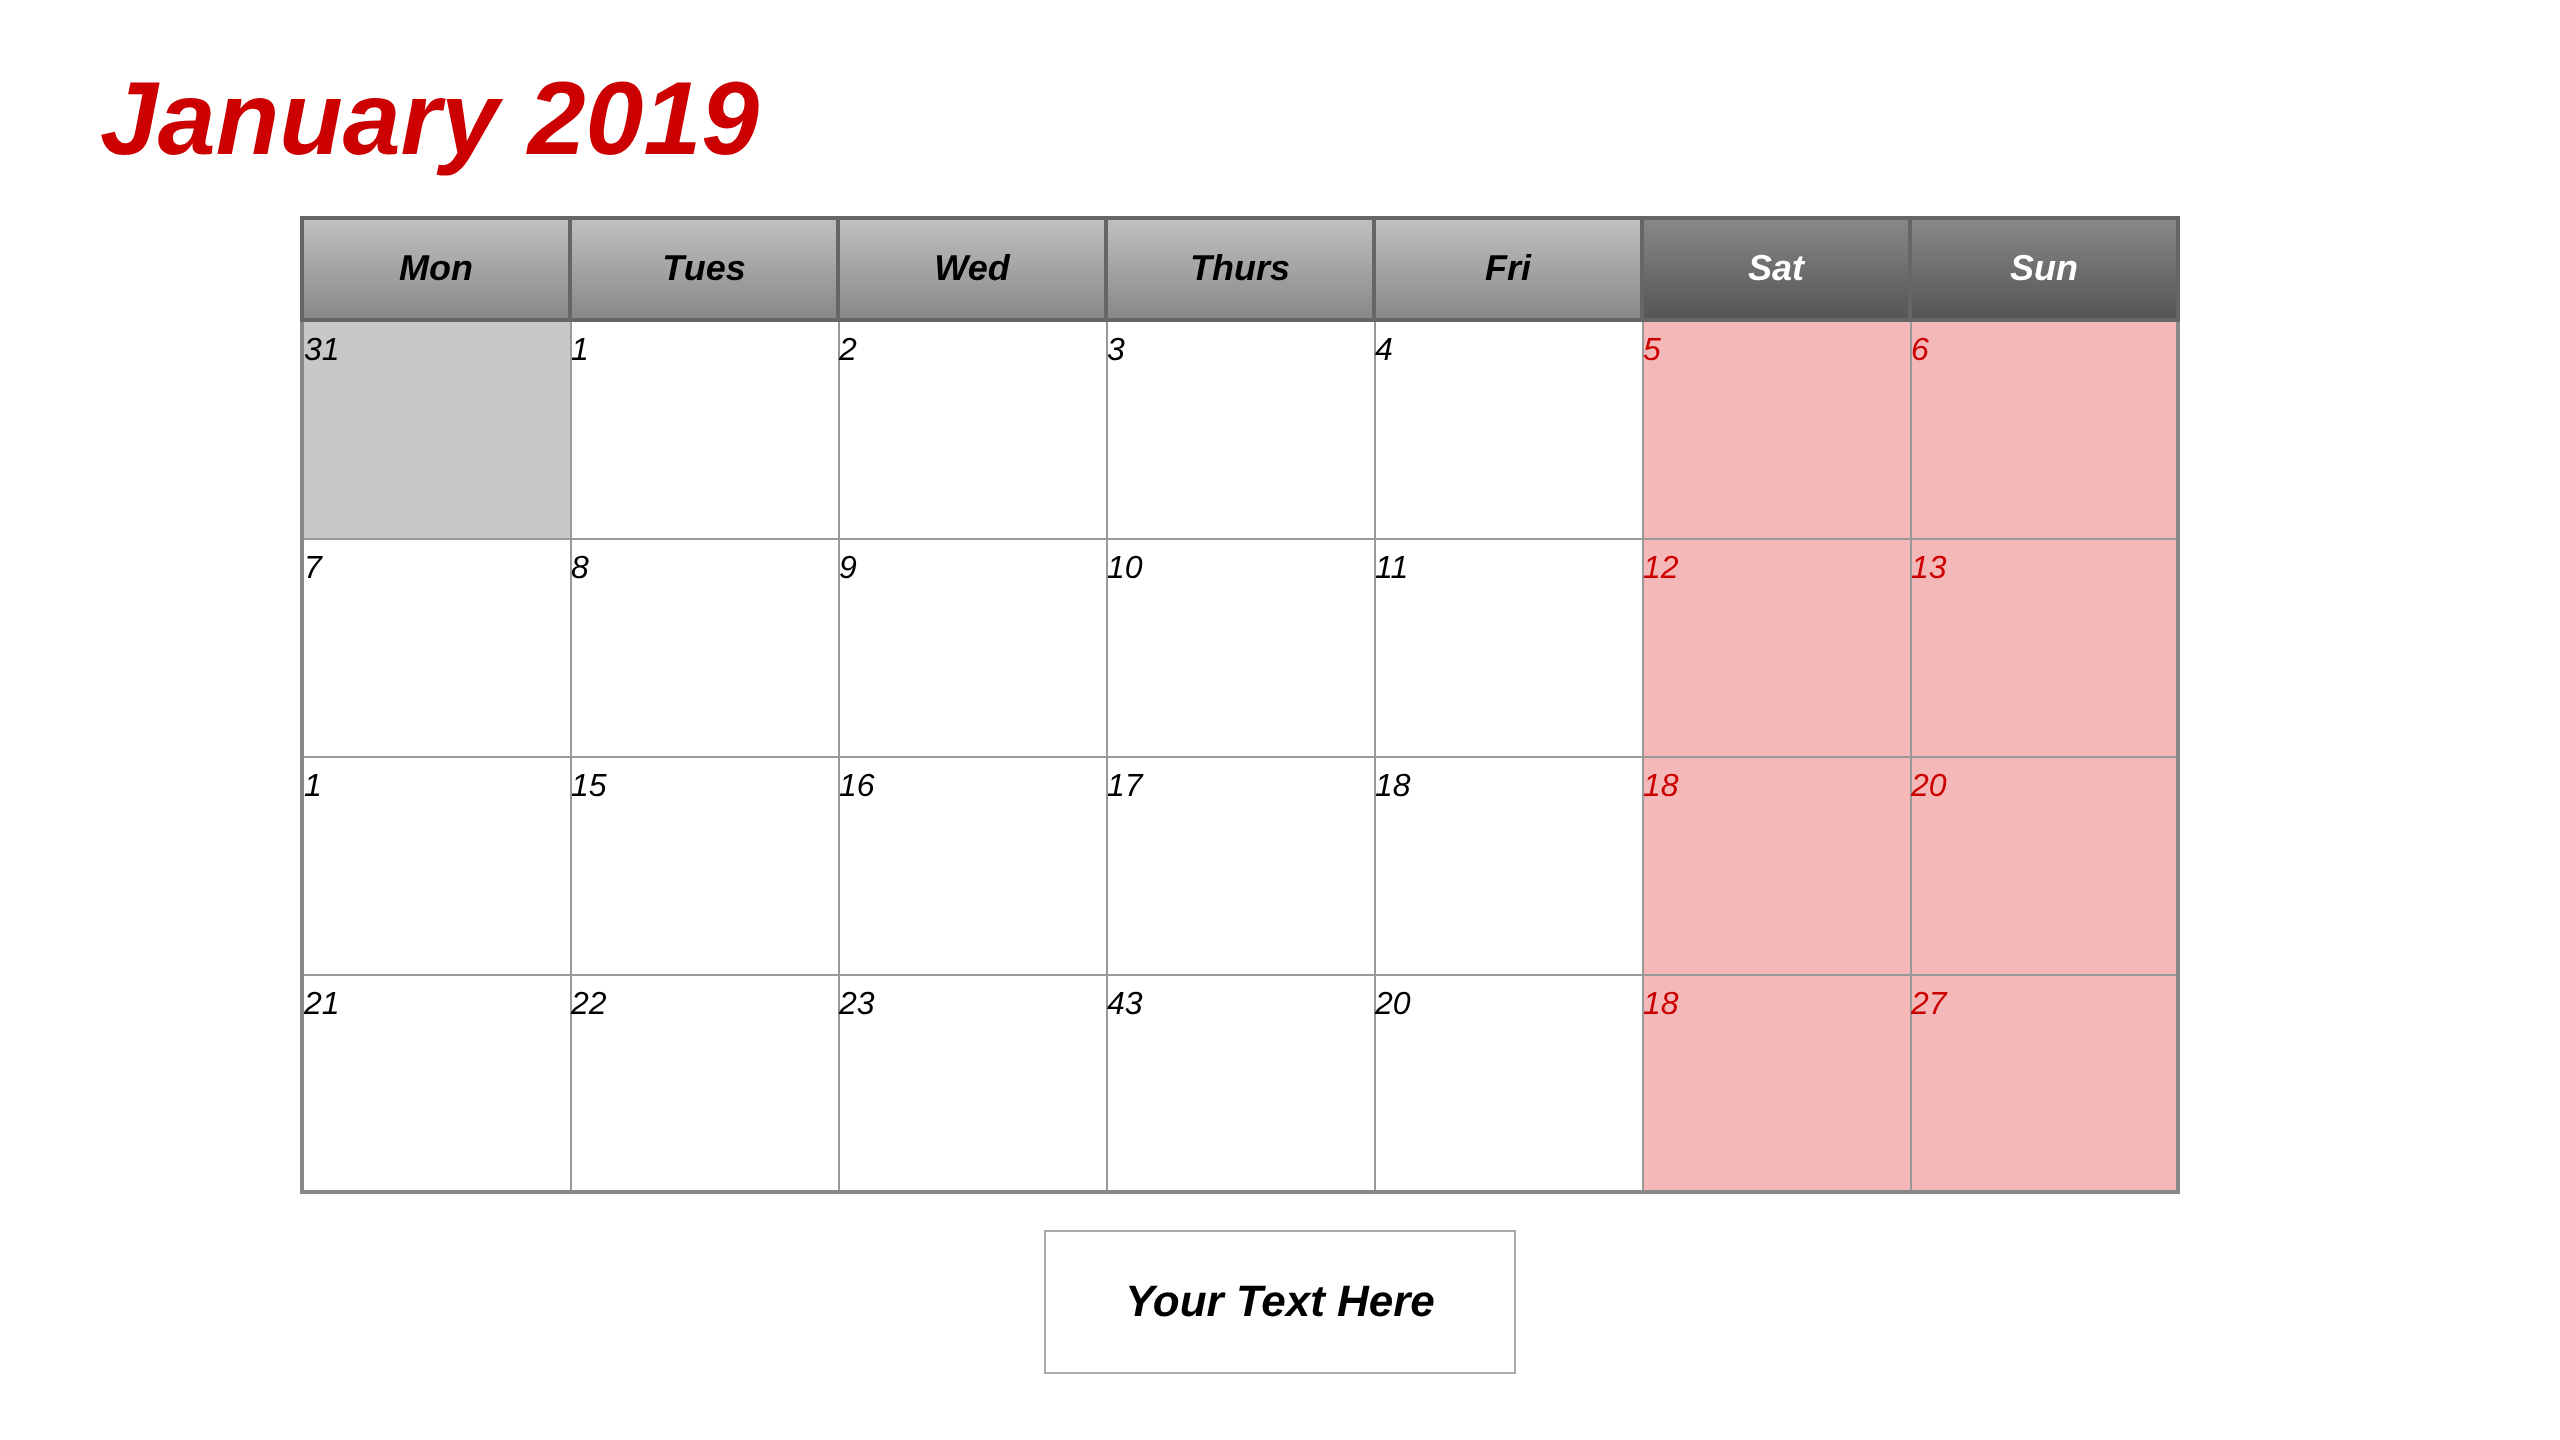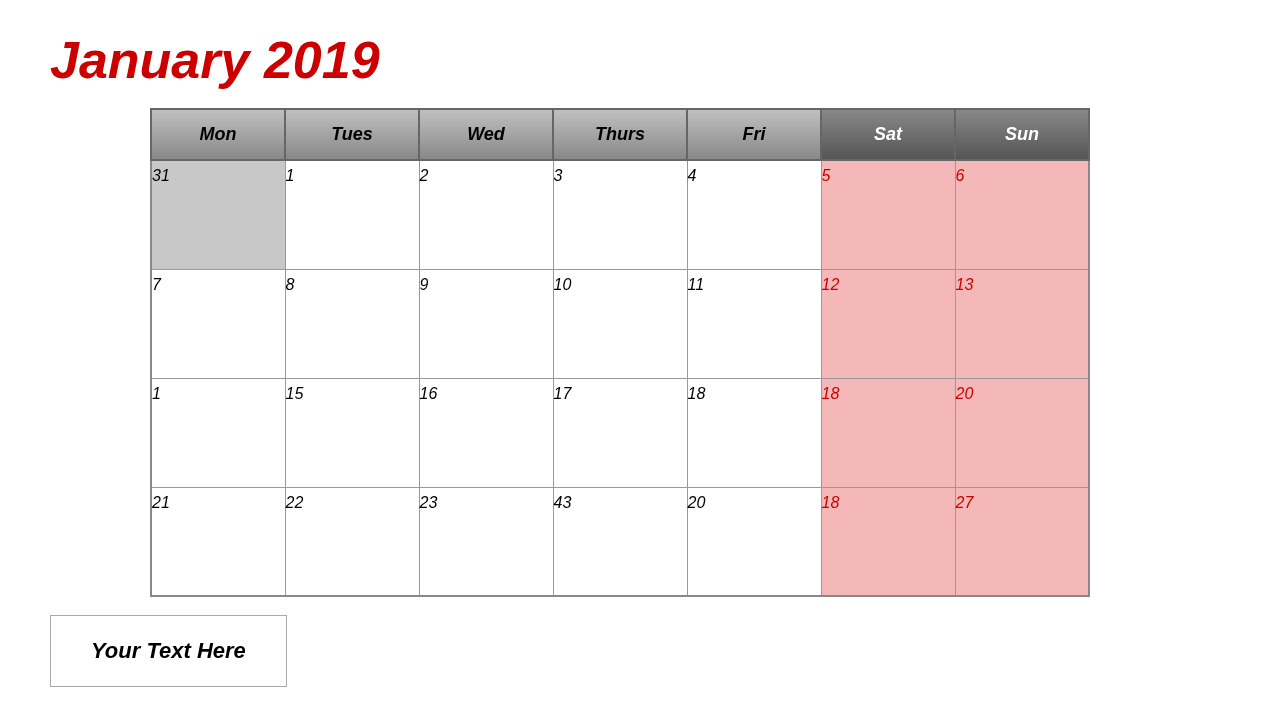--- a/index.html
+++ b/index.html
@@ -135,16 +135,16 @@
             <td><span class="day-number">23</span></td>
             <td><span class="day-number">43</span></td>
             <td><span class="day-number">20</span></td>
             <td class="saturday"><span class="day-number red">18</span></td>
             <td class="sunday"><span class="day-number red">27</span></td>
           </tr>
         </tbody>
     </table>
   </div>
 
-  <div style="display:flex; margin-top:18px;">
+  <div style="display:flex; justify-content:center; margin-top:18px;">
     <div class="text-box">Your Text Here</div>
   </div>
 </div>
 
 </body></html>

